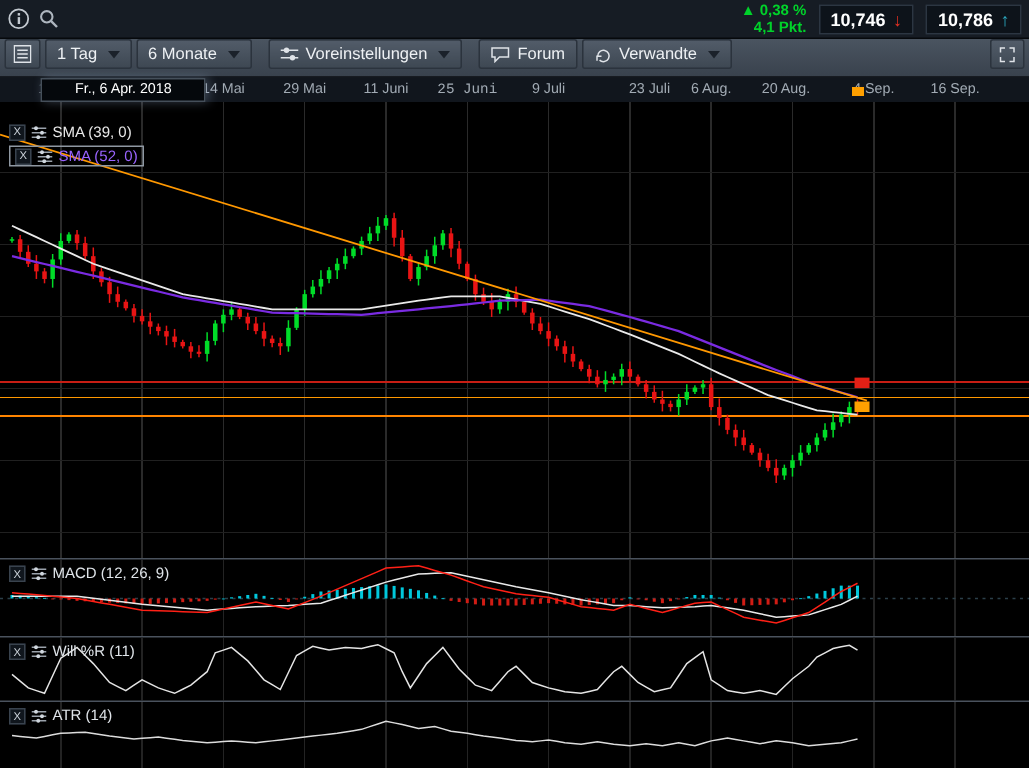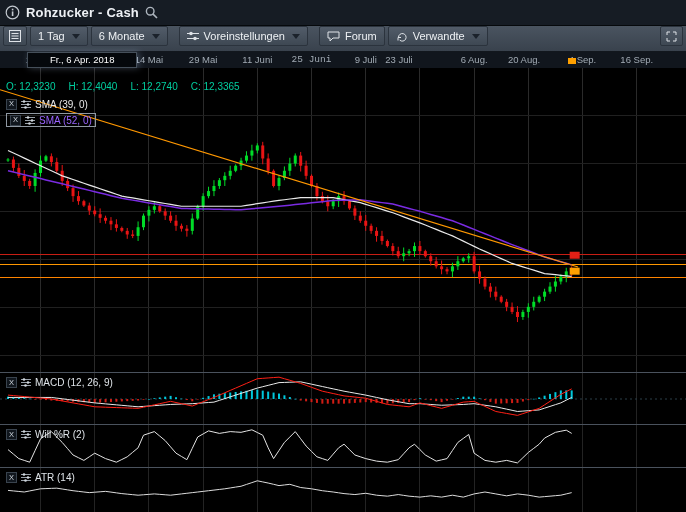--- a/index.html
+++ b/index.html
@@ -53,27 +53,40 @@
 <div class="app">
 
   <div class="topbar">
     <span class="icon-btn">
       <svg width="15" height="15" viewBox="0 0 15 15">
           <circle cx="7.5" cy="7.5" r="6.3" fill="none" stroke="#c3c9d0" stroke-width="1.2"></circle>
           <rect x="6.8" y="6.4" width="1.6" height="4.6" fill="#c3c9d0"></rect>
           <rect x="6.8" y="3.7" width="1.6" height="1.7" fill="#c3c9d0"></rect>
         </svg>
     </span>
-    <span class="title">Rohzucker - Cash</span>
     <span class="icon-btn">
       <svg width="13" height="13" viewBox="0 0 13 13">
           <circle cx="5.2" cy="5.2" r="3.8" fill="none" stroke="#aeb6bf" stroke-width="1.4"></circle>
           <line x1="8.1" y1="8.1" x2="12" y2="12" stroke="#aeb6bf" stroke-width="1.6"></line>
         </svg>
     </span>
+    <div class="top-right">
+      <div class="chg">
+        <div><span>▲</span> <span>0,38 %</span></div>
+        <div>4,1 Pkt.</div>
+      </div>
+      <div class="price-box">
+        <span>10,746</span>
+        <span class="arrow-down">↓</span>
+      </div>
+      <div class="price-box">
+        <span>10,786</span>
+        <span class="arrow-up">↑</span>
+      </div>
+    </div>
   </div>
 
   <div class="toolbar">
     <button class="tb-btn icon-only">
       <span>
           <svg width="12" height="12" viewBox="0 0 12 12">
             <rect x="0.5" y="0.5" width="11" height="11" fill="none" stroke="#dfe3e8"></rect>
             <line x1="2.5" y1="3.5" x2="9.5" y2="3.5" stroke="#dfe3e8"></line>
             <line x1="2.5" y1="6" x2="9.5" y2="6" stroke="#dfe3e8"></line>
             <line x1="2.5" y1="8.5" x2="9.5" y2="8.5" stroke="#dfe3e8"></line>
@@ -132,21 +145,21 @@
   <div class="timeline" id="timeline">
     <div class="tooltip">Fr., 6 Apr. 2018</div>
     <div class="tl-marker"></div>
   <span class="tick-label" style="left: 40.52px;">16 Apr.</span>
       <span class="tick-label" style="left: 94.72px;">30 Apr.</span>
       <span class="tick-label" style="left: 148.92px;">14 Mai</span>
       <span class="tick-label" style="left: 203.12px;">29 Mai</span>
       <span class="tick-label" style="left: 257.32px;">11 Juni</span>
       <span class="tick-label" style="left: 311.52px; font-family: Liberation Mono, monospace;">25 Juni</span>
       <span class="tick-label" style="left: 365.72px;">9 Juli</span>
-      <span class="tick-label" style="left: 399px;">23 Juli</span>
+      <span class="tick-label" style="left: 433px;">23 Juli</span>
       <span class="tick-label" style="left: 474.12px;">6 Aug.</span>
       <span class="tick-label" style="left: 524px;">20 Aug.</span>
       <span class="tick-label" style="left: 582.52px;">4 Sep.</span>
       <span class="tick-label" style="left: 636.72px;">16 Sep.</span>
     </div>
 
   <div class="chart-wrap">
     <svg id="main-svg" width="686" height="304">
         <line x1="40.519999999999996" y1="0" x2="40.519999999999996" y2="304" stroke="#2a2a2a" shape-rendering="crispEdges"></line>
         <line x1="94.72" y1="0" x2="94.72" y2="304" stroke="#2a2a2a" shape-rendering="crispEdges"></line>
@@ -381,26 +394,20 @@
           <line x1="571.68" y1="198.32380952380956" x2="571.68" y2="208.45714285714283" stroke="#e81414"></line>
           <rect x="570.18" y="203.39047619047625" width="3" height="1.4476190476190425" fill="#e81414"></rect>
         </g>
         <polyline points="8,82.51428571428563 13.42,85.04761904761898 18.84,87.58095238095233 24.259999999999998,90.11428571428569 29.68,92.64761904761902 35.1,95.18095238095236 40.519999999999996,97.71428571428571 45.94,100.24761904761904 51.36,102.78095238095239 56.78,105.31428571428575 62.2,107.84761904761909 67.62,109.69004329004332 73.03999999999999,111.53246753246756 78.46,113.3748917748918 83.88,115.21731601731604 89.3,117.05974025974027 94.72,118.90216450216451 100.14,120.74458874458875 105.56,122.58701298701298 110.98,124.42943722943723 116.4,126.27186147186146 121.82,128.1142857142857 127.24,129.0354978354979 132.66,129.95670995670994 138.07999999999998,130.87792207792214 143.5,131.7991341991342 148.92,132.72034632034638 154.34,133.64155844155843 159.76,134.5627705627706 165.18,135.48398268398267 170.6,136.40519480519484 176.02,137.3264069264069 181.44,138.24761904761908 186.85999999999999,138.24761904761908 192.28,138.24761904761908 197.7,138.24761904761908 203.12,138.24761904761908 208.54,138.24761904761908 213.96,138.24761904761908 219.38,138.24761904761908 224.8,138.24761904761908 230.22,138.24761904761908 235.64,138.24761904761908 241.06,138.24761904761908 246.48,137.40317460317465 251.9,136.55873015873019 257.32,135.71428571428575 262.74,134.8698412698413 268.15999999999997,134.02539682539683 273.58,133.1809523809524 279,132.45714285714288 284.42,131.73333333333338 289.84,131.00952380952373 295.26,130.28571428571422 300.68,129.5619047619047 306.1,129.5619047619047 311.52,129.5619047619047 316.94,129.5619047619047 322.36,129.5619047619047 327.78,129.5619047619047 333.2,129.5619047619047 338.62,130.575238095238 344.04,131.5885714285714 349.46,132.6019047619047 354.88,133.6152380952381 360.3,134.6285714285714 365.71999999999997,136.3174603174603 371.14,138.0063492063492 376.56,139.6952380952381 381.98,141.384126984127 387.4,143.0730158730159 392.82,144.7619047619048 398.24,146.7885714285715 403.65999999999997,148.81523809523807 409.08,150.84190476190477 414.5,152.86857142857133 419.92,154.89523809523803 425.34,157.0666666666667 430.76,159.2380952380952 436.18,161.40952380952373 441.6,163.5809523809524 447.02,165.75238095238103 452.44,167.92380952380958 457.86,170.52952380952382 463.28,173.1352380952381 468.7,175.74095238095248 474.12,178.34666666666675 479.54,180.952380952381 484.96,183.3650793650794 490.38,185.7777777777778 495.8,188.1904761904762 501.21999999999997,190.6031746031746 506.64,193.015873015873 512.06,195.42857142857142 517.48,197.11746031746029 522.9,198.8063492063492 528.3199999999999,200.49523809523808 533.74,202.184126984127 539.16,203.8730158730159 544.58,205.56190476190477 550,206.14095238095234 555.42,206.72000000000003 560.84,207.2990476190476 566.26,207.87809523809526 571.68,208.45714285714283" fill="none" stroke="#e9e9e9" stroke-width="1.2"></polyline>
         <polyline points="8,102.78095238095239 13.42,104.08380952380958 18.84,105.38666666666666 24.259999999999998,106.68952380952385 29.68,107.9923809523809 35.1,109.29523809523809 40.519999999999996,110.59809523809528 45.94,111.90095238095236 51.36,113.20380952380955 56.78,114.5066666666666 62.2,115.8095238095238 67.62,117.12554112554108 73.03999999999999,118.44155844155848 78.46,119.75757575757576 83.88,121.07359307359305 89.3,122.38961038961031 94.72,123.70562770562772 100.14,125.02164502164499 105.56,126.33766233766228 110.98,127.65367965367955 116.4,128.96969696969697 121.82,130.28571428571422 127.24,131.2069264069264 132.66,132.12813852813846 138.07999999999998,133.04935064935066 143.5,133.9705627705627 148.92,134.8917748917749 154.34,135.81298701298695 159.76,136.73419913419914 165.18,137.65541125541117 170.6,138.57662337662336 176.02,139.4978354978354 181.44,140.4190476190476 186.85999999999999,140.55064935064934 192.28,140.68225108225107 197.7,140.81385281385283 203.12,140.94545454545457 208.54,141.0770562770563 213.96,141.20865800865792 219.38,141.34025974025968 224.8,141.47186147186142 230.22,141.60346320346315 235.64,141.73506493506488 241.06,141.86666666666662 246.48,141.34025974025968 251.9,140.81385281385283 257.32,140.28744588744587 262.74,139.7610389610389 268.15999999999997,139.23463203463194 273.58,138.70822510822512 279,138.18181818181813 284.42,137.65541125541117 289.84,137.12900432900423 295.26,136.6025974025974 300.68,136.07619047619042 306.1,135.47301587301587 311.52,134.8698412698413 316.94,134.2666666666666 322.36,133.66349206349201 327.78,133.06031746031746 333.2,132.45714285714288 338.62,132.31238095238092 344.04,132.1676190476191 349.46,132.02285714285716 354.88,131.8780952380953 360.3,131.73333333333338 365.71999999999997,132.45714285714288 371.14,133.1809523809524 376.56,133.9047619047619 381.98,134.6285714285714 387.4,135.3523809523809 392.82,136.07619047619042 398.24,137.52380952380943 403.65999999999997,138.9714285714286 409.08,140.4190476190476 414.5,141.86666666666676 419.92,143.31428571428577 425.34,144.88253968253971 430.76,146.45079365079368 436.18,148.01904761904763 441.6,149.5873015873016 447.02,151.15555555555557 452.44,152.7238095238095 457.86,154.89523809523803 463.28,157.0666666666667 468.7,159.2380952380952 474.12,161.40952380952388 479.54,163.5809523809524 484.96,165.75238095238092 490.38,167.92380952380958 495.8,170.0952380952381 501.21999999999997,172.26666666666662 506.64,174.4380952380953 512.06,176.60952380952378 517.48,178.6603174603174 522.9,180.7111111111111 528.3199999999999,182.76190476190482 533.74,184.8126984126984 539.16,186.863492063492 544.58,188.9142857142857 550,190.5066666666667 555.42,192.09904761904764 560.84,193.6914285714285 566.26,195.28380952380945 571.68,196.87619047619043" fill="none" stroke="#7a2be2" stroke-width="1.5"></polyline>
         <line x1="0" y1="21.71428571428564" x2="578" y2="199.0476190476191" stroke="#ff9800" stroke-width="1.2"></line>
         <rect x="569.68" y="183.7428571428572" width="10" height="7" fill="#e32016"></rect>
         <rect x="569.68" y="199.66666666666663" width="10" height="7" fill="#ffa000"></rect>
       </svg>
     <div class="chart-legend">
-      <div class="ohlc-row">
-        <span><span>O:</span> <span>12,3230</span></span>
-        <span><span>H:</span> <span>12,4040</span></span>
-        <span><span>L:</span> <span>12,2740</span></span>
-        <span><span>C:</span> <span>12,3365</span></span>
-      </div>
       <div class="sma-row">
         <button class="xbtn">X</button>
         <span class="icon-btn">
             <svg width="10" height="9" viewBox="0 0 10 9">
               <line x1="0" y1="1.5" x2="10" y2="1.5" stroke="#9aa2ab"></line>
               <circle cx="3" cy="1.5" r="1.3" fill="#cfd6dd"></circle>
               <line x1="0" y1="4.5" x2="10" y2="4.5" stroke="#9aa2ab"></line>
               <circle cx="7" cy="4.5" r="1.3" fill="#cfd6dd"></circle>
               <line x1="0" y1="7.5" x2="10" y2="7.5" stroke="#9aa2ab"></line>
               <circle cx="4.5" cy="7.5" r="1.3" fill="#cfd6dd"></circle>
@@ -572,21 +579,21 @@
       <span class="icon-btn">
           <svg width="10" height="9" viewBox="0 0 10 9">
             <line x1="0" y1="1.5" x2="10" y2="1.5" stroke="#9aa2ab"></line>
             <circle cx="3" cy="1.5" r="1.3" fill="#cfd6dd"></circle>
             <line x1="0" y1="4.5" x2="10" y2="4.5" stroke="#9aa2ab"></line>
             <circle cx="7" cy="4.5" r="1.3" fill="#cfd6dd"></circle>
             <line x1="0" y1="7.5" x2="10" y2="7.5" stroke="#9aa2ab"></line>
             <circle cx="4.5" cy="7.5" r="1.3" fill="#cfd6dd"></circle>
           </svg>
         </span>
-      <span>Will %R (2)</span>
+      <span>Will %R (11)</span>
     </div>
     <svg id="willr-svg" width="686" height="42">
         <line x1="40.519999999999996" y1="0" x2="40.519999999999996" y2="42" stroke="#232323" shape-rendering="crispEdges"></line>
         <line x1="94.72" y1="0" x2="94.72" y2="42" stroke="#232323" shape-rendering="crispEdges"></line>
         <line x1="148.92" y1="0" x2="148.92" y2="42" stroke="#232323" shape-rendering="crispEdges"></line>
         <line x1="203.12" y1="0" x2="203.12" y2="42" stroke="#232323" shape-rendering="crispEdges"></line>
         <line x1="257.32" y1="0" x2="257.32" y2="42" stroke="#232323" shape-rendering="crispEdges"></line>
         <line x1="311.52" y1="0" x2="311.52" y2="42" stroke="#232323" shape-rendering="crispEdges"></line>
         <line x1="365.71999999999997" y1="0" x2="365.71999999999997" y2="42" stroke="#232323" shape-rendering="crispEdges"></line>
         <line x1="419.92" y1="0" x2="419.92" y2="42" stroke="#232323" shape-rendering="crispEdges"></line>

